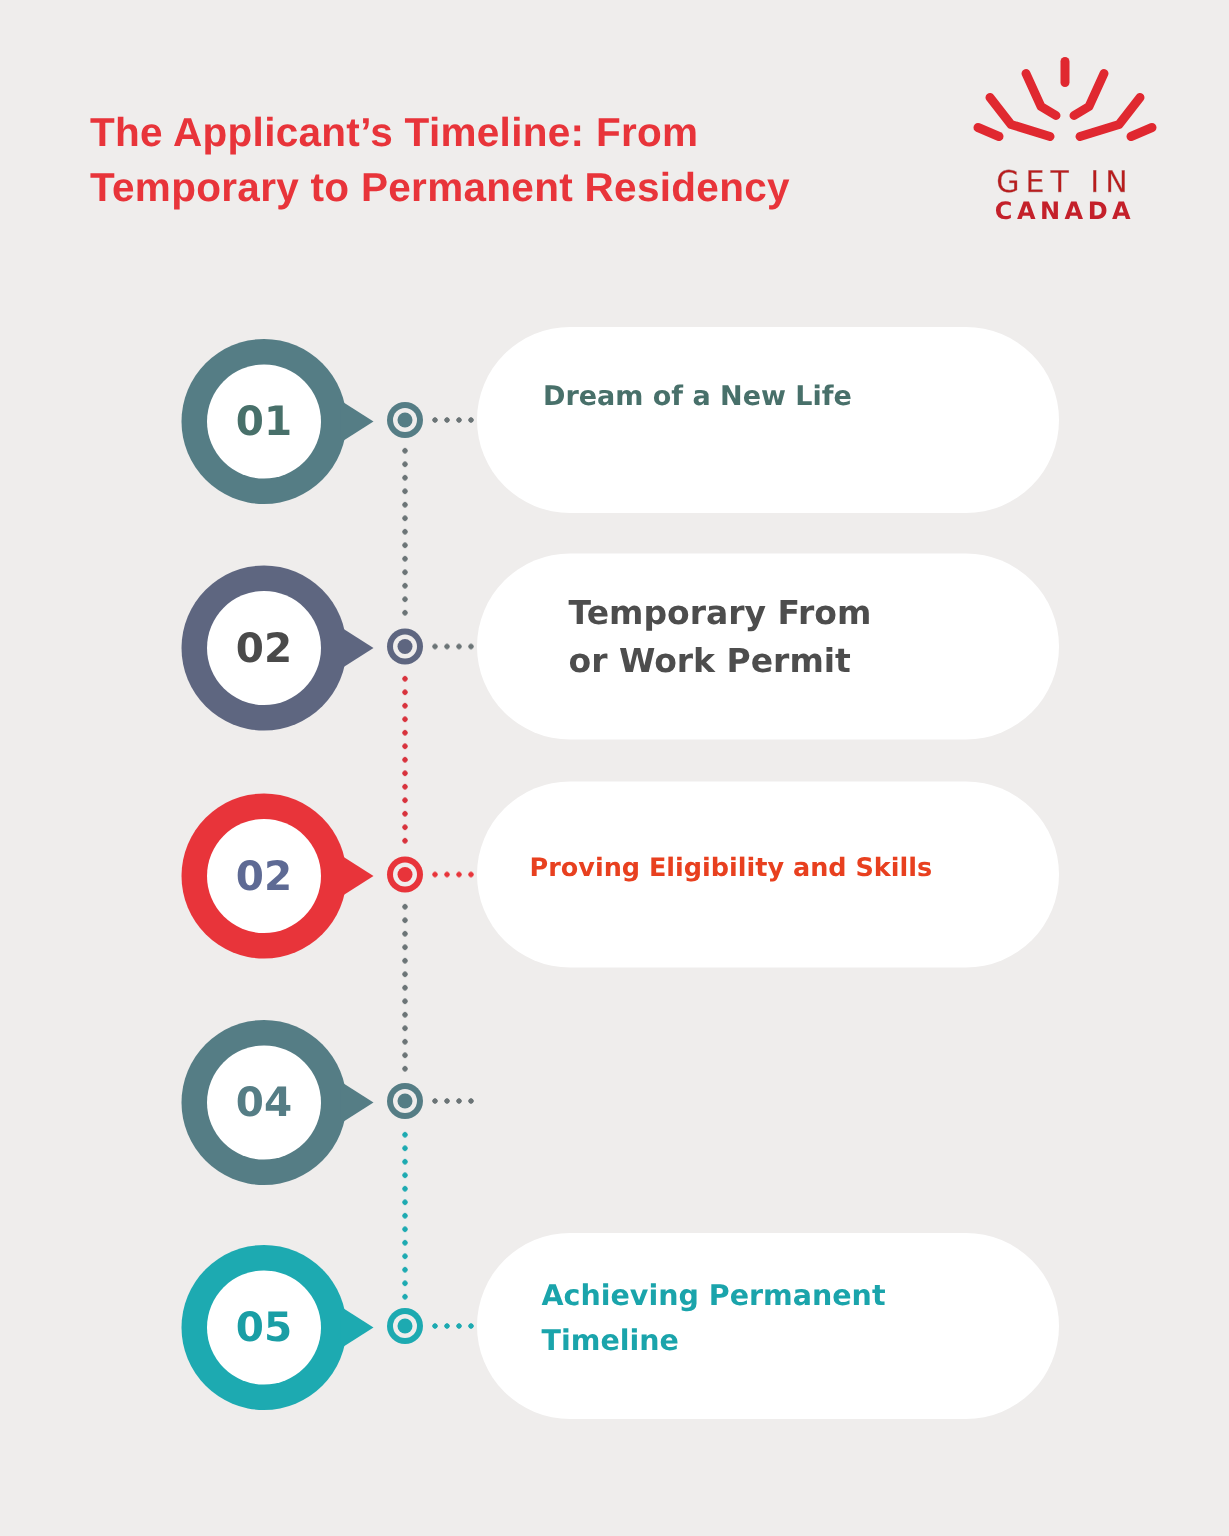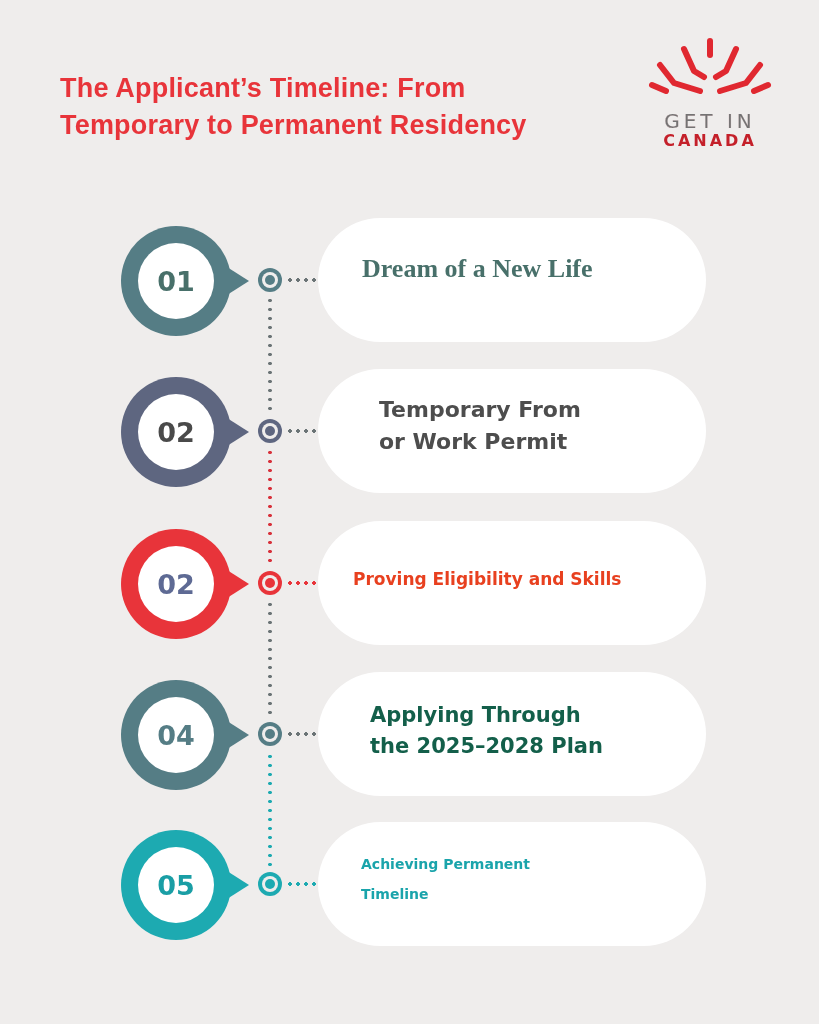--- a/index.html
+++ b/index.html
@@ -10,21 +10,21 @@
     .title {
       position:absolute; left:60px; top:70px; width:560px; text-align:left;
       color:#e8343a; font-family:"Liberation Sans", sans-serif; font-weight:bold;
       font-size:27px; line-height:37px; letter-spacing:0.2px;
     }
     .logo { position:absolute; left:640px; top:35px; width:140px; height:120px; }
     .logo svg { position:absolute; left:6px; top:0; }
     .logo .l1 {
       position:absolute; left:0; top:74px; width:140px; text-align:center;
       font-family:"DejaVu Sans", sans-serif; font-size:20px; letter-spacing:4px;
-      color:#737373; font-weight:normal; -webkit-text-stroke:0.2px #b8999c;
+      color:#b91c1c; font-weight:normal; -webkit-text-stroke:0.2px #b8999c;
     }
     .logo .l2 {
       position:absolute; left:0; top:96px; width:140px; text-align:center;
       font-family:"DejaVu Sans", sans-serif; font-size:16px; letter-spacing:3px;
       color:#c4202a; font-weight:bold;
     }
     .vline { position:absolute; left:268px; width:4px; }
     .vseg {
       position:absolute; left:0; width:4px;
       background-image:radial-gradient(circle, var(--c) 1.6px, transparent 2px);
@@ -103,21 +103,21 @@
   <div class="vseg" style="top:752px; height:118px; --c:#1daab1;"></div>
 </div>
 
 <div class="step" style="top:218px; --c:#557d85; --n:#48706a; --t:#48706a;">
   <div class="ring">
     <div class="inner">01</div>
   </div>
   <div class="node"></div>
   <div class="hdots" style="--c:#6b7476;"></div>
   <div class="card">
-    <div class="txt" style="left:44px; top:36px; font-size:26px;font-family:Liberation Serif, serif;">Dream of a New Life</div>
+    <div class="txt" style="left:44px; top:36px; font-size:18px;">Dream of a New Life</div>
   </div>
 </div>
 
 <div class="step" style="top:369px; --c:#5e6680; --n:#4a4a4a; --t:#4d4d4d;">
   <div class="ring">
     <div class="inner">02</div>
   </div>
   <div class="node"></div>
   <div class="hdots" style="--c:#6b7476;"></div>
   <div class="card">
@@ -138,33 +138,27 @@
     <div class="txt" style="left:35px; top:48px; font-size:17px;">Proving Eligibility and Skills</div>
   </div>
 </div>
 
 <div class="step" style="top:672px; --c:#557d85; --n:#557d85; --t:#135f4a;">
   <div class="ring">
     <div class="inner">04</div>
   </div>
   <div class="node"></div>
   <div class="hdots" style="--c:#6b7476;"></div>
-  <div class="card">
-    <div class="txt" style="left:52px; top:28px; font-size:21px; line-height:31px;">
-      <div>Applying Through</div>
-      <div>the 2025–2028 Plan</div>
-    </div>
-  </div>
 </div>
 
 <div class="step" style="top:822px; --c:#1daab1; --n:#1a9ea5; --t:#1aa4ab;">
   <div class="ring">
     <div class="inner">05</div>
   </div>
   <div class="node"></div>
   <div class="hdots" style="--c:#1daab1;"></div>
   <div class="card">
-    <div class="txt" style="left:43px; top:27px; font-size:14px; line-height:30px;">
+    <div class="txt" style="left:43px; top:27px; font-size:19px; line-height:30px;">
       <div>Achieving Permanent</div>
       <div>Timeline</div>
     </div>
   </div>
 </div>
 
 </body></html>

